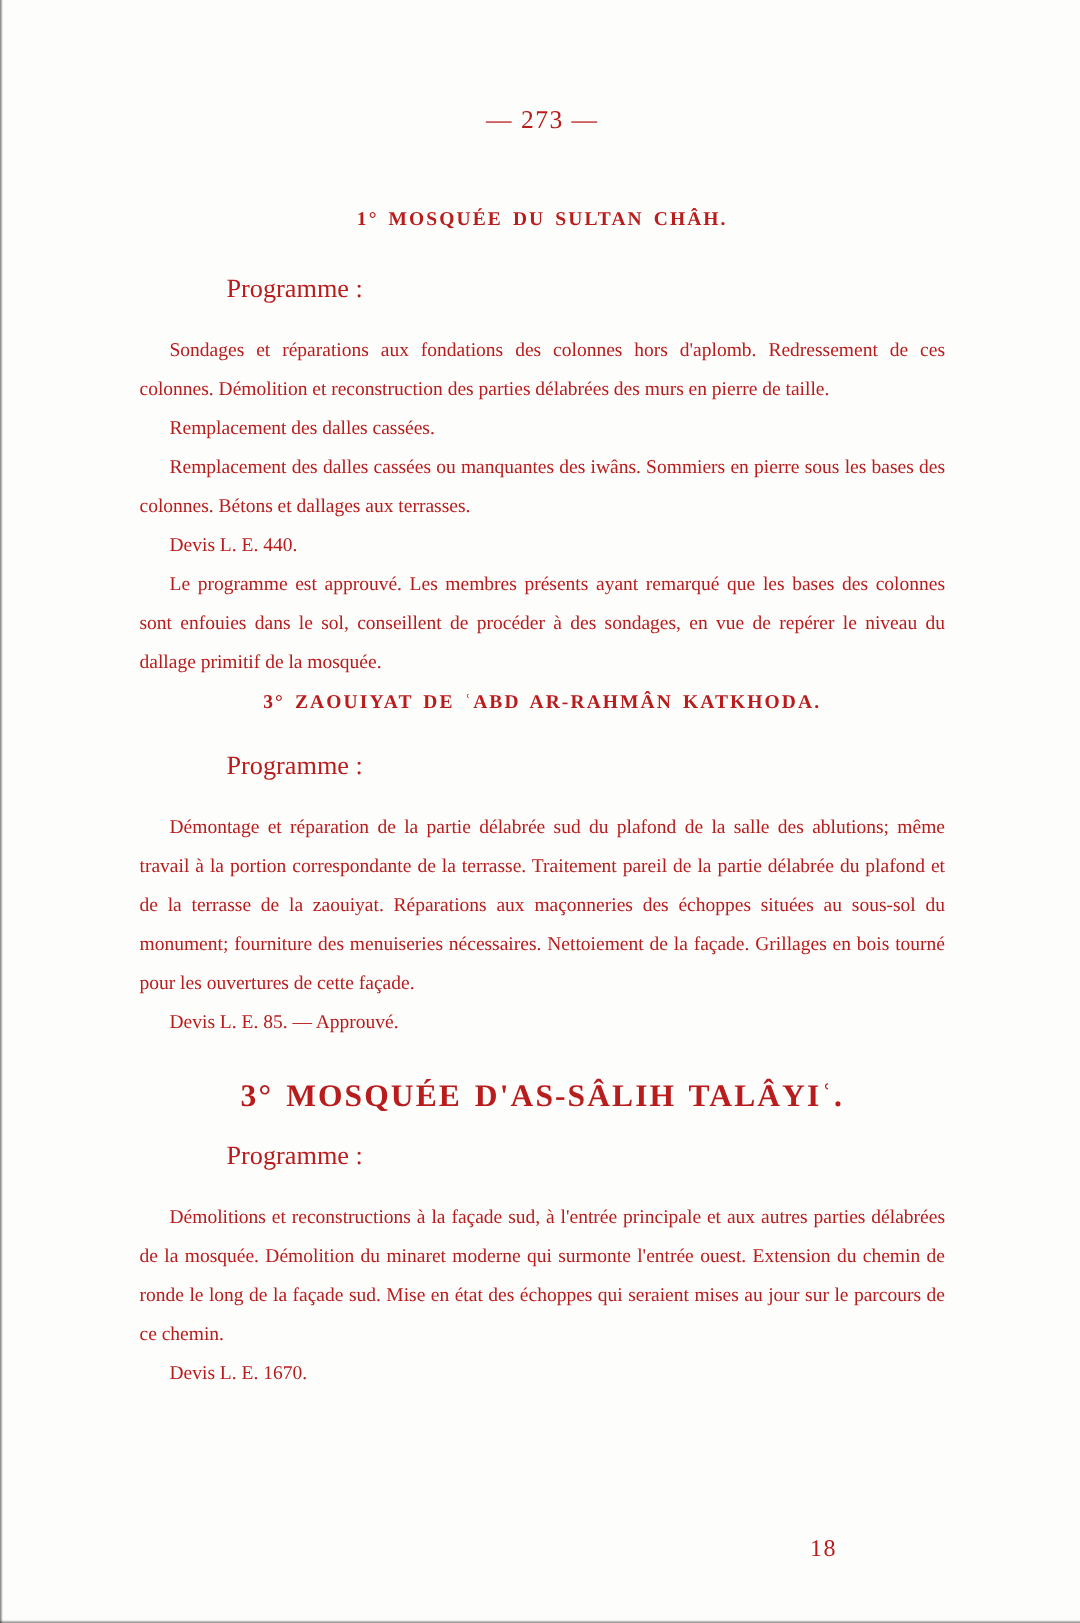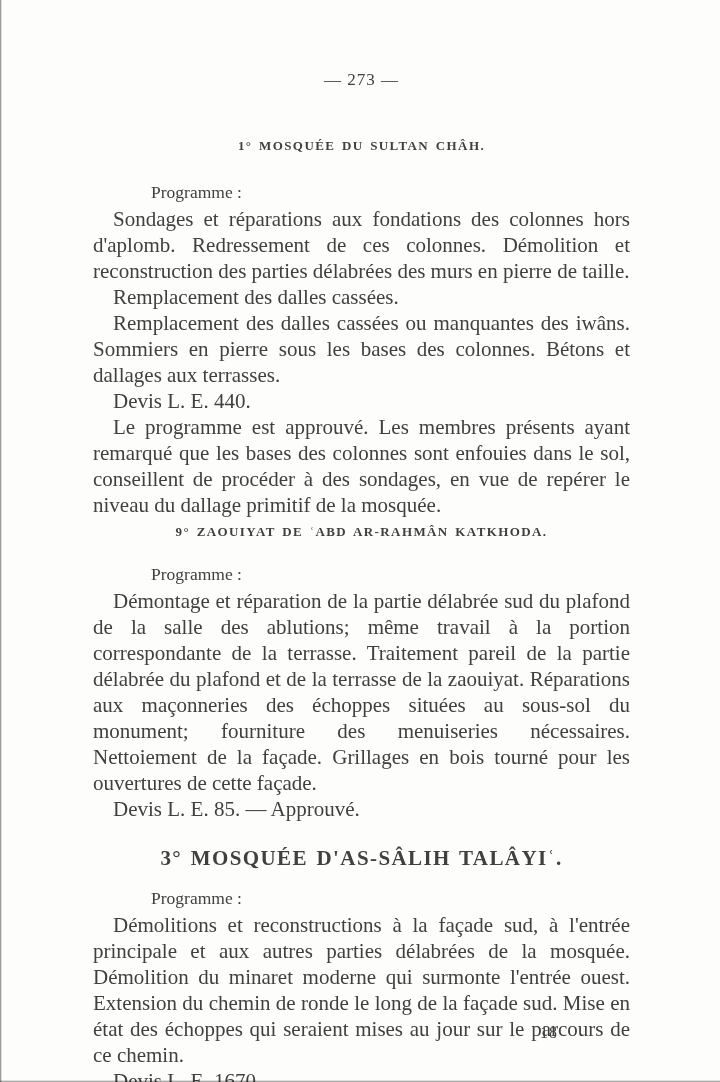--- a/index.html
+++ b/index.html
@@ -7,21 +7,21 @@
     padding: 0;
     background: #e9e9e7;
     font-family: "Liberation Serif", "DejaVu Serif", serif;
   }
   .page {
     position: relative;
     width: 720px;
     height: 1082px;
     margin: 0 auto;
     background: #fdfdfc;
-    color: #404040;
+    color: #b91c1c;
     box-sizing: border-box;
     padding: 70px 90px 0 93px;
     overflow: hidden;
   }
   
   .edge-left {
     position: absolute; left: 0; top: 0; width: 2px; height: 100%;
     background: linear-gradient(to right, rgba(20,20,20,.55), rgba(20,20,20,0));
   }
   .edge-bottom {
@@ -48,22 +48,22 @@
   .section-3 .heading { margin-top: 26px; font-size: 21px; line-height: 20px; }
   .programme {
     margin: 26px 0 0 0;
     padding-left: 58px;
     font-size: 17.5px;
     line-height: 24px;
   }
   .section-2 .programme { margin-top: 22px; }
   .section-3 .programme { margin-top: 18px; }
   .body-para {
-    margin: 2px 0 0 0;
-    font-size: 21px;
+    margin: 16px 0 0 0;
+    font-size: 13px;
     line-height: 26px;
     text-align: justify;
     text-indent: 20px;
   }
   .body-para + .body-para { margin-top: 0; }
   .devis { text-align: left; }
   .signature {
     position: absolute;
     left: 540px;
     top: 1024px;
@@ -84,21 +84,21 @@
     <h2 class="heading">1° MOSQUÉE DU SULTAN CHÂH.</h2>
     <p class="programme">Programme :</p>
     <p class="body-para">Sondages et réparations aux fondations des colonnes hors d'aplomb. Redressement de ces colonnes. Démolition et reconstruction des parties délabrées des murs en pierre de taille.</p>
     <p class="body-para">Remplacement des dalles cassées.</p>
     <p class="body-para">Remplacement des dalles cassées ou manquantes des iwâns. Sommiers en pierre sous les bases des colonnes. Bétons et dallages aux terrasses.</p>
     <p class="body-para devis">Devis L. E. 440.</p>
     <p class="body-para">Le programme est approuvé. Les membres présents ayant remarqué que les bases des colonnes sont enfouies dans le sol, conseillent de procéder à des sondages, en vue de repérer le niveau du dallage primitif de la mosquée.</p>
   </section>
 
   <section class="section section-2">
-    <h2 class="heading">9° ZAOUIYAT DE ʿABD AR-RAHMÂN KATKHODA.</h2>
+    <h2 class="heading">3° ZAOUIYAT DE ʿABD AR-RAHMÂN KATKHODA.</h2>
     <p class="programme">Programme :</p>
     <p class="body-para">Démontage et réparation de la partie délabrée sud du plafond de la salle des ablutions; même travail à la portion correspondante de la terrasse. Traitement pareil de la partie délabrée du plafond et de la terrasse de la zaouiyat. Réparations aux maçonneries des échoppes situées au sous-sol du monument; fourniture des menuiseries nécessaires. Nettoiement de la façade. Grillages en bois tourné pour les ouvertures de cette façade.</p>
     <p class="body-para devis">Devis L. E. 85. — Approuvé.</p>
   </section>
 
   <section class="section section-3">
     <h2 class="heading">3° MOSQUÉE D'AS-SÂLIH TALÂYIʿ.</h2>
     <p class="programme">Programme :</p>
     <p class="body-para">Démolitions et reconstructions à la façade sud, à l'entrée principale et aux autres parties délabrées de la mosquée. Démolition du minaret moderne qui surmonte l'entrée ouest. Extension du chemin de ronde le long de la façade sud. Mise en état des échoppes qui seraient mises au jour sur le parcours de ce chemin.</p>
     <p class="body-para devis">Devis L. E. 1670.</p>

